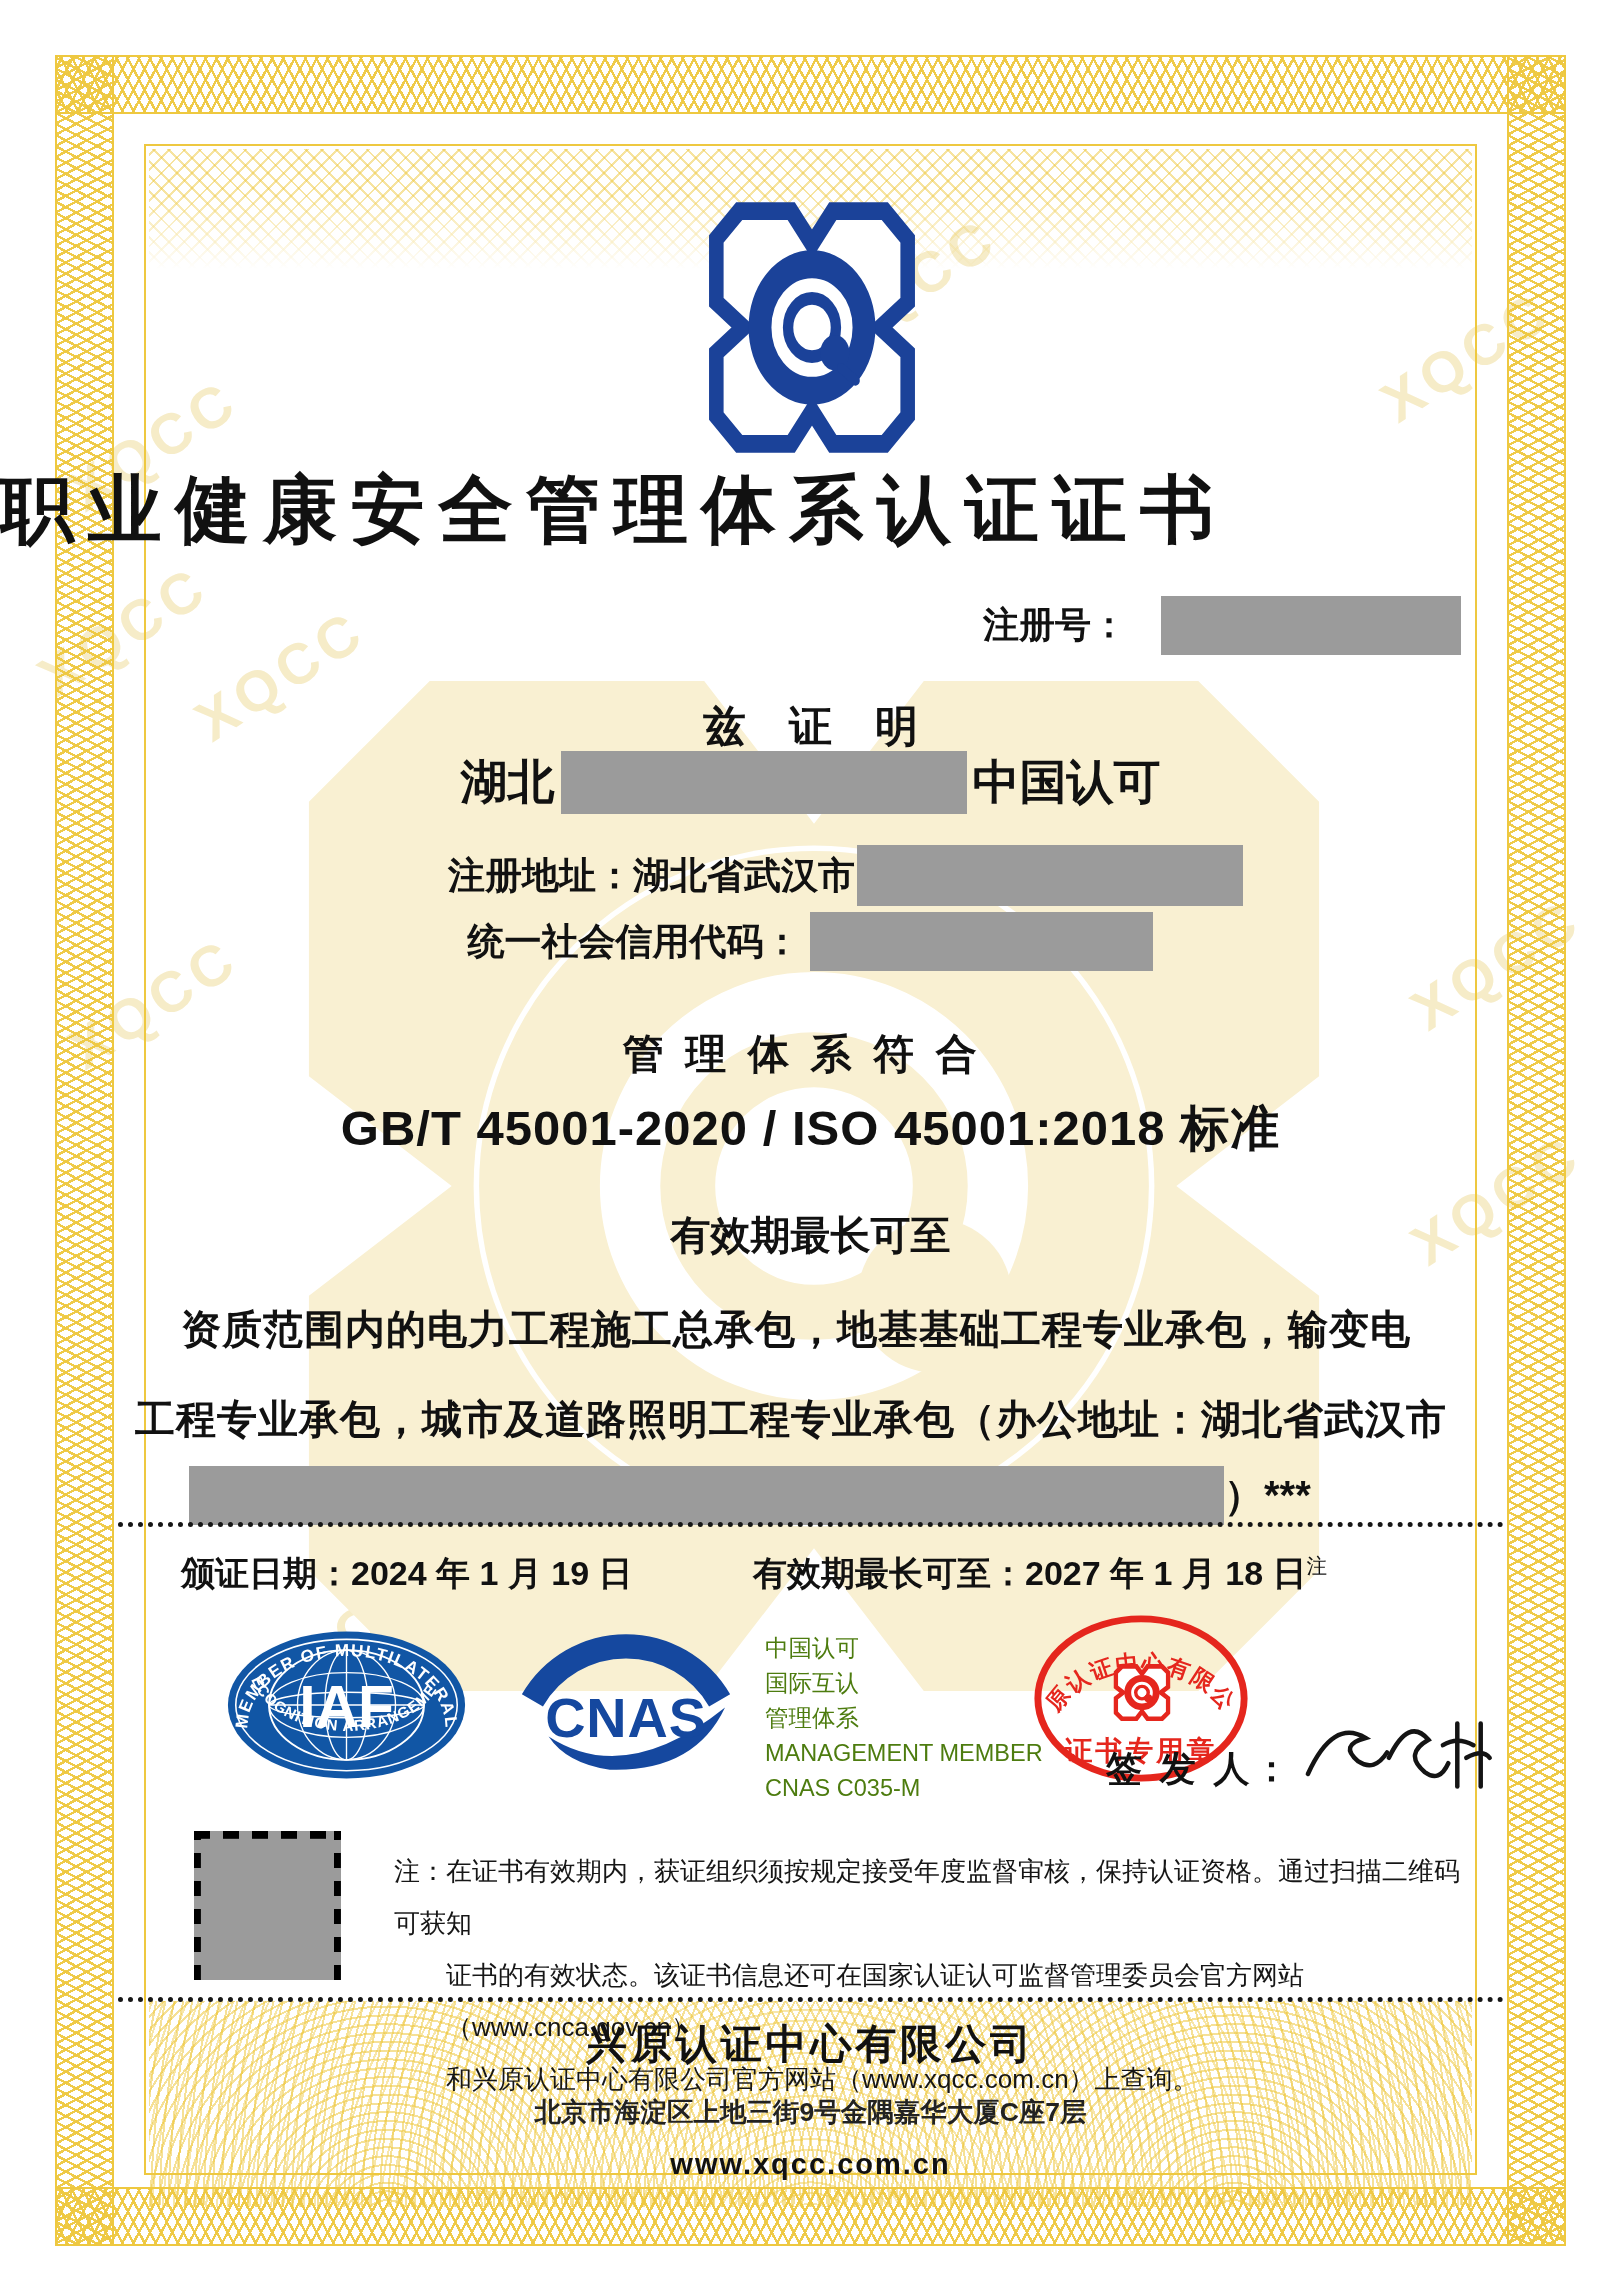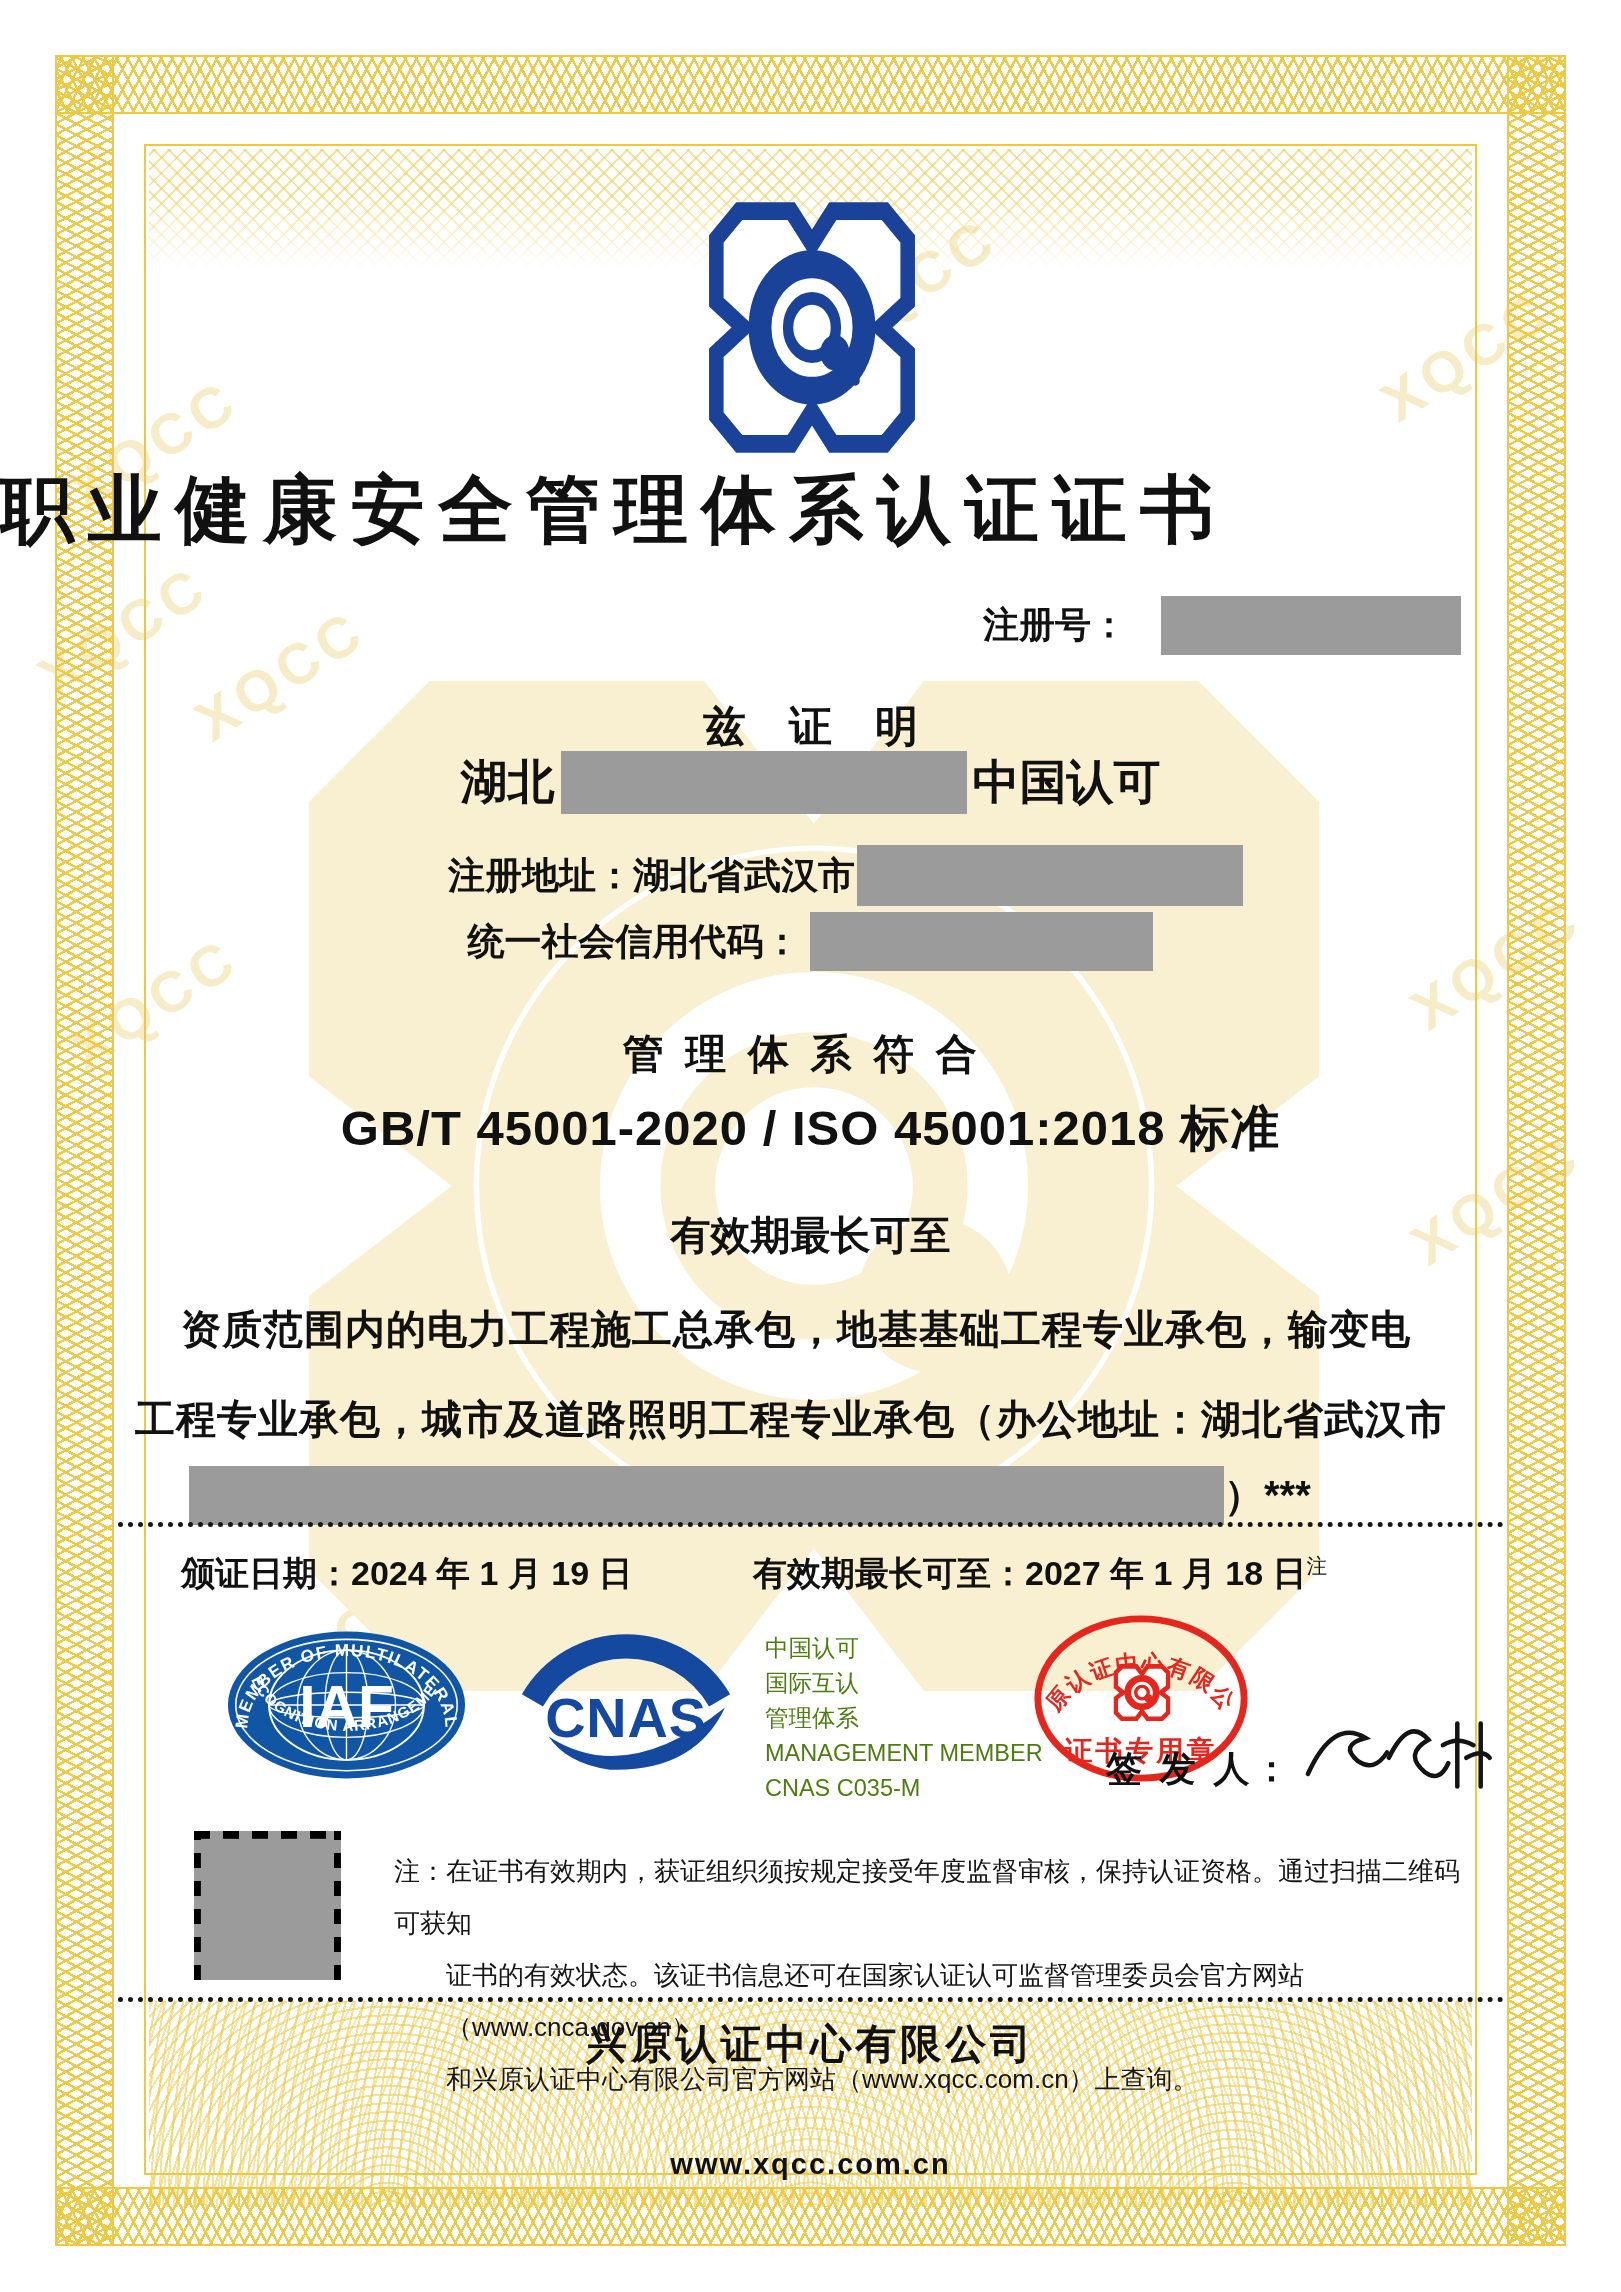--- a/index.html
+++ b/index.html
@@ -229,16 +229,17 @@
 
   <div class="abs z note">
     <div class="nline"><span>注：</span><span>在证书有效期内，获证组织须按规定接受年度监督审核，保持认证资格。通过扫描二维码可获知</span></div>
     <div class="nline cont">证书的有效状态。该证书信息还可在国家认证认可监督管理委员会官方网站（www.cnca.gov.cn）</div>
     <div class="nline cont">和兴原认证中心有限公司官方网站（www.xqcc.com.cn）上查询。</div>
   </div>
 
   <div class="abs z dotsep d2"></div>
 
   <div class="abs z ft-company">兴原认证中心有限公司</div>
+  <div class="abs z ft-addr">北京市海淀区上地三街9号金隅嘉华大厦C座7层</div>
   <div class="abs z ft-site">www.xqcc.com.cn</div>
 
 </div>
 
 
 </body></html>

